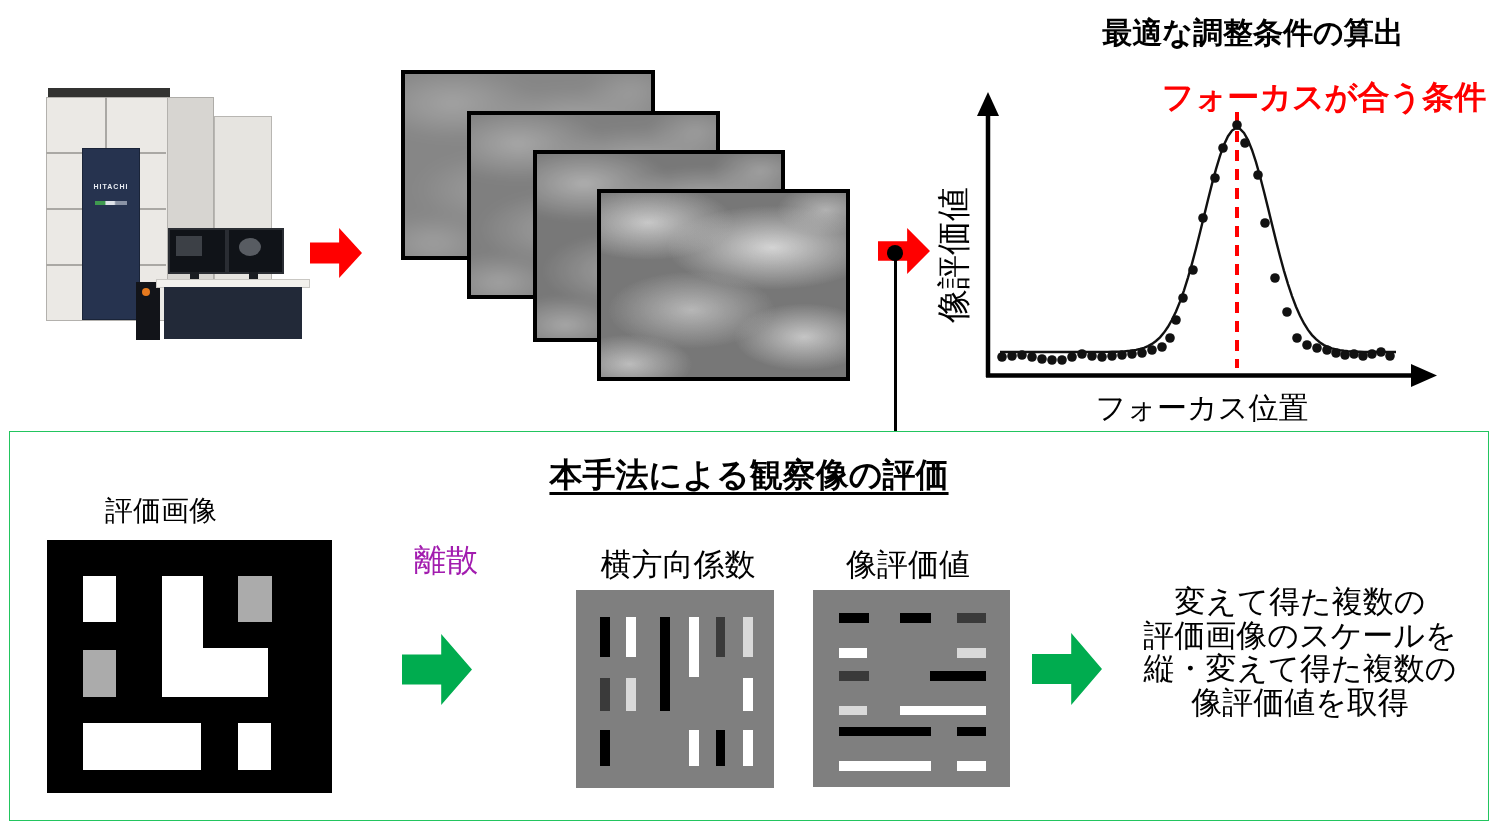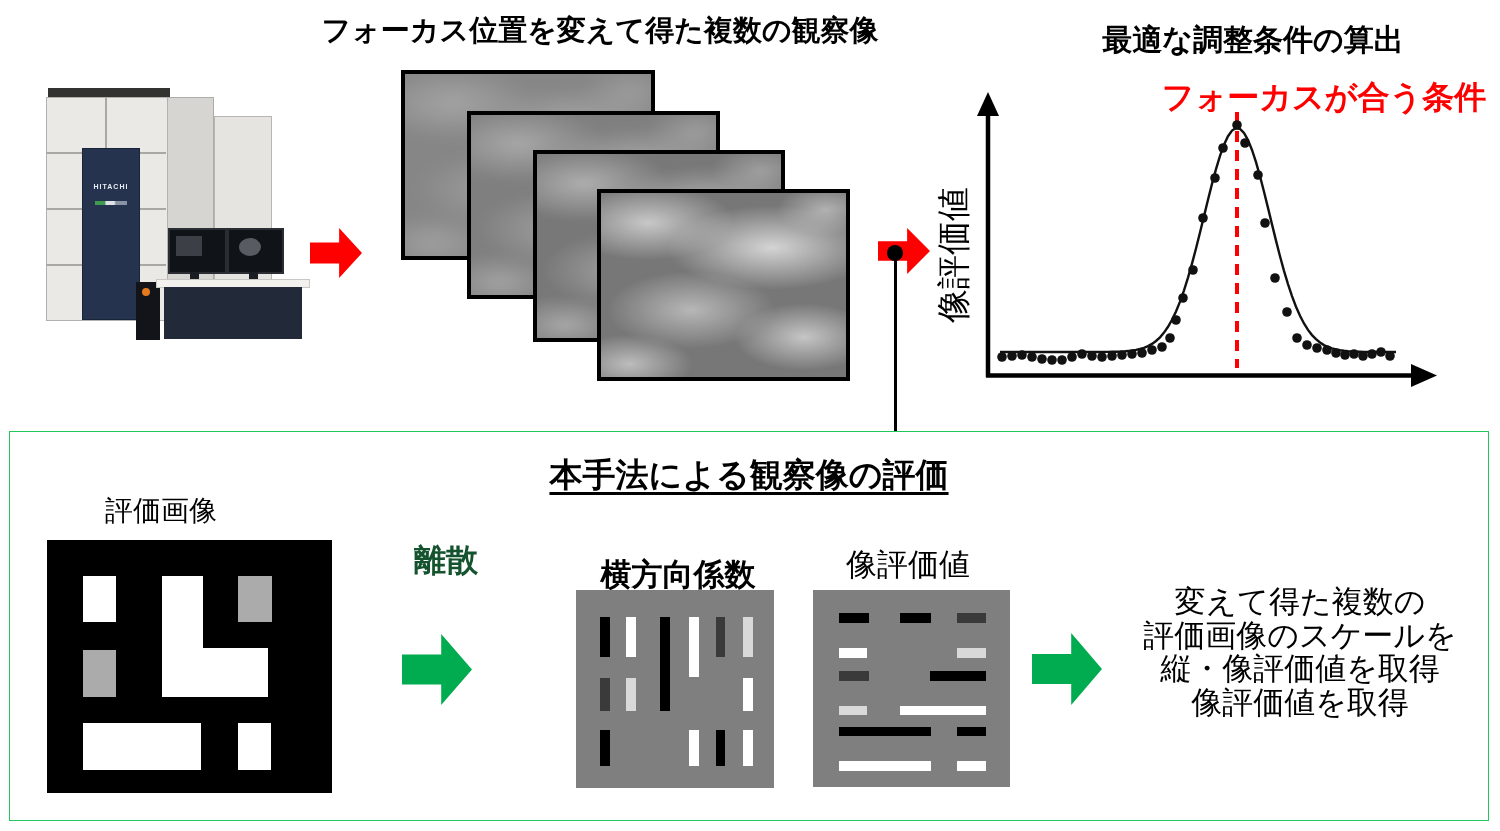--- a/index.html
+++ b/index.html
@@ -28,21 +28,21 @@
   
   .block-arrow{position:absolute;clip-path:polygon(0% 29%,56% 29%,56% 0%,100% 50%,56% 100%,56% 71%,0% 71%);}
 
   
   #ylabel{transform:rotate(-90deg);}
 
   
   #bottom-box{left:9px;top:431px;width:1478px;height:388px;border:1px solid #22c55e;}
   .fig-box{position:absolute;}
   .fr{position:absolute;}
-  .greentxt{color:#14532d;font-weight:bold;white-space:nowrap;}
+  .greentxt{color:#a21caf;font-weight:normal;white-space:nowrap;}
 
   
   #microscope{left:18px;top:80px;width:285px;height:265px;}
   #microscope div{position:absolute;}
   .ms-cap{left:30px;top:8px;width:122px;height:10px;background:#333331;}
   .ms-front{left:28px;top:17px;width:120px;height:222px;background:#ebe9e5;border:1px solid #b3b1ad;}
   .ms-side{left:149px;top:17px;width:45px;height:226px;background:#d7d5d1;border:1px solid #aeaca8;}
   .ms-side2{left:196px;top:36px;width:56px;height:204px;background:#e6e4e0;border:1px solid #b8b6b2;}
   .ms-hline{left:28px;width:120px;height:2px;background:#aaa8a4;}
   .ms-vline{left:87px;top:17px;width:2px;height:222px;background:#aaa8a4;}
@@ -87,40 +87,39 @@
         <div class="ms-scr2"></div>
       </div>
     <div class="ms-stand1"></div>
     <div class="ms-stand2"></div>
     <div class="ms-desktop"></div>
     <div class="ms-deskbody"></div>
   </div>
 
   <div class="block-arrow" style="left:310px;top:228px;width:52px;height:50px;background:#ff0000;"></div>
 
-  <div class="abs ctr ttl" style="left:300px;top:11px;width:600px;font-size:29px;">フォーカス位置を変えて得た複数の観察像</div>
 
   <div class="sem-frame sem1" style="left:401px;top:70px;width:246px;height:182px;">
       <div class="sem-tex"></div>
     </div>
   <div class="sem-frame sem2" style="left:467px;top:111px;width:245px;height:180px;">
       <div class="sem-tex"></div>
     </div>
   <div class="sem-frame sem3" style="left:533px;top:150px;width:244px;height:184px;">
       <div class="sem-tex"></div>
     </div>
   <div class="sem-frame sem4" style="left:597px;top:189px;width:245px;height:184px;">
       <div class="sem-tex"></div>
     </div>
 
   <div class="block-arrow" style="left:878px;top:228px;width:52px;height:46px;background:#ff0000;"></div>
   <div class="abs" style="left:887px;top:245px;width:16px;height:16px;border-radius:50%;background:#000;"></div>
   <div class="abs" style="left:894px;top:253px;width:2.5px;height:178px;background:#000;"></div>
 
-  <div class="abs ctr ttl" style="left:1093px;top:20px;width:320px;font-size:30px;">最適な調整条件の算出</div>
+  <div class="abs ctr ttl" style="left:1093px;top:13px;width:320px;font-size:30px;">最適な調整条件の算出</div>
   <div class="abs ctr" style="left:1145px;top:76px;width:358px;font-size:32px;font-weight:bold;color:#ff0000;white-space:nowrap;">フォーカスが合う条件</div>
 
   <svg id="plot" class="abs" style="left:930px;top:88px;" width="570" height="302" viewBox="930 88 570 302">
     <line x1="988" y1="377" x2="988" y2="110" stroke="#000" stroke-width="4.5"></line>
     <polygon points="988,92 977,116 999,116" fill="#000"></polygon>
     <line x1="986" y1="375.5" x2="1415" y2="375.5" stroke="#000" stroke-width="4.5"></line>
     <polygon points="1437,375.5 1411,364 1411,387" fill="#000"></polygon>
     <g id="plot-data">
         <path d="M1000 352.0 L1004 352.0 L1008 352.0 L1012 352.0 L1016 352.0 L1020 352.0 L1024 352.0 L1028 352.0 L1032 352.0 L1036 352.0 L1040 352.0 L1044 352.0 L1048 352.0 L1052 352.0 L1056 352.0 L1060 352.0 L1064 352.0 L1068 352.0 L1072 352.0 L1076 352.0 L1080 352.0 L1084 352.0 L1088 352.0 L1092 352.0 L1096 352.0 L1100 352.0 L1104 351.9 L1108 351.9 L1112 351.8 L1116 351.7 L1120 351.6 L1124 351.4 L1128 351.0 L1132 350.6 L1136 349.9 L1140 349.0 L1144 347.8 L1148 346.1 L1152 343.9 L1156 341.0 L1160 337.3 L1164 332.6 L1168 326.8 L1172 319.8 L1176 311.4 L1180 301.6 L1184 290.3 L1188 277.6 L1192 263.6 L1196 248.5 L1200 232.5 L1204 216.1 L1208 199.8 L1212 183.9 L1216 169.1 L1220 155.8 L1224 144.7 L1228 136.2 L1232 130.6 L1236 128.1 L1240 128.9 L1244 133.0 L1248 140.1 L1252 150.0 L1256 162.2 L1260 176.3 L1264 191.7 L1268 207.9 L1272 224.4 L1276 240.6 L1280 256.2 L1284 270.8 L1288 284.1 L1292 296.1 L1296 306.7 L1300 315.8 L1304 323.5 L1308 329.9 L1312 335.1 L1316 339.2 L1320 342.5 L1324 345.1 L1328 347.0 L1332 348.4 L1336 349.5 L1340 350.3 L1344 350.8 L1348 351.2 L1352 351.5 L1356 351.7 L1360 351.8 L1364 351.9 L1368 351.9 L1372 351.9 L1376 352.0 L1380 352.0 L1384 352.0 L1388 352.0 L1392 352.0 L1396 352.0" fill="none" stroke="#111111" stroke-width="2.4"></path>
         <line x1="1237" x2="1237" y1="112" y2="368" stroke="#ff0000" stroke-width="4" stroke-dasharray="11 8"></line>
@@ -162,20 +161,21 @@
         <circle cx="1345" cy="355" r="4.8" fill="#111111"></circle>
         <circle cx="1354" cy="354" r="4.8" fill="#111111"></circle>
         <circle cx="1363" cy="356" r="4.8" fill="#111111"></circle>
         <circle cx="1372" cy="354" r="4.8" fill="#111111"></circle>
         <circle cx="1381" cy="352" r="4.8" fill="#111111"></circle>
         <circle cx="1390" cy="356" r="4.8" fill="#111111"></circle>
       </g>
   </svg>
 
   <div id="ylabel" class="abs ctr" style="left:863px;top:235px;width:180px;height:40px;line-height:40px;font-size:34px;font-weight:500;white-space:nowrap;">像評価値</div>
+  <div class="abs ctr" style="left:1092px;top:388px;width:220px;font-size:30px;font-weight:500;white-space:nowrap;">フォーカス位置</div>
 
   <div id="bottom-box" class="abs">
 
     <div class="abs ctr" style="left:0;top:21px;width:100%;font-size:33px;font-weight:bold;text-decoration:underline;text-underline-offset:6px;">本手法による観察像の評価</div>
 
     <div class="abs ctr" style="left:41px;top:60px;width:220px;font-size:28px;font-weight:500;">評価画像</div>
     <div class="fig-box" id="fig-eval" style="left: 37px; top: 108px; width: 285px; height: 253px; background: rgb(0, 0, 0);">
         <div class="fr" style="left: 12.5%; top: 14.1%; width: 11.7%; height: 18.2%; background: rgb(255, 255, 255);"></div>
         <div class="fr" style="left: 40.5%; top: 14.1%; width: 14.4%; height: 47.8%; background: rgb(255, 255, 255);"></div>
         <div class="fr" style="left: 40.5%; top: 42.8%; width: 37%; height: 19.1%; background: rgb(255, 255, 255);"></div>
@@ -183,21 +183,21 @@
         <div class="fr" style="left: 12.5%; top: 43.4%; width: 11.7%; height: 18.8%; background: rgb(171, 171, 171);"></div>
         <div class="fr" style="left: 12.5%; top: 72.4%; width: 41.7%; height: 18.4%; background: rgb(255, 255, 255);"></div>
         <div class="fr" style="left: 67%; top: 72.4%; width: 11.7%; height: 18.4%; background: rgb(255, 255, 255);"></div>
       </div>
 
     <div class="abs ctr greentxt" style="left:321px;top:107px;width:230px;font-size:32px;line-height:42px;">
       <div>離散</div>
     </div>
     <div class="block-arrow" style="left:392px;top:202px;width:70px;height:71px;background:#00ac4f;"></div>
 
-    <div class="abs ctr" style="left:558px;top:122px;width:220px;font-size:31px;font-weight:700;">横方向係数</div>
+    <div class="abs ctr" style="left:558px;top:112px;width:220px;font-size:31px;font-weight:400;">横方向係数</div>
     <div class="fig-box" id="fig-horiz" style="left: 566px; top: 158px; width: 198px; height: 198px; background: rgb(127, 127, 127);">
         <div class="fr" style="left: 12.3%; top: 13.4%; width: 5%; height: 20.2%; background: rgb(0, 0, 0);"></div>
         <div class="fr" style="left: 25.2%; top: 13.4%; width: 5%; height: 20.2%; background: rgb(255, 255, 255);"></div>
         <div class="fr" style="left: 42.5%; top: 13.4%; width: 5%; height: 47.9%; background: rgb(0, 0, 0);"></div>
         <div class="fr" style="left: 57.1%; top: 13.4%; width: 5%; height: 30.3%; background: rgb(255, 255, 255);"></div>
         <div class="fr" style="left: 70.5%; top: 13.4%; width: 5%; height: 20.2%; background: rgb(58, 58, 58);"></div>
         <div class="fr" style="left: 84.3%; top: 13.4%; width: 5%; height: 20.2%; background: rgb(217, 217, 217);"></div>
         <div class="fr" style="left: 12.3%; top: 44.5%; width: 5%; height: 16.8%; background: rgb(58, 58, 58);"></div>
         <div class="fr" style="left: 25.2%; top: 44.5%; width: 5%; height: 16.8%; background: rgb(217, 217, 217);"></div>
         <div class="fr" style="left: 84.3%; top: 44.5%; width: 5%; height: 16.8%; background: rgb(255, 255, 255);"></div>
@@ -222,17 +222,17 @@
         <div class="fr" style="left: 73.2%; top: 69.4%; width: 14.4%; height: 4.7%; background: rgb(0, 0, 0);"></div>
         <div class="fr" style="left: 13%; top: 86.8%; width: 47.1%; height: 5.1%; background: rgb(255, 255, 255);"></div>
         <div class="fr" style="left: 73.2%; top: 86.8%; width: 14.4%; height: 5.1%; background: rgb(255, 255, 255);"></div>
       </div>
 
     <div class="block-arrow" style="left:1022px;top:201px;width:70px;height:72px;background:#00ac4f;"></div>
 
     <div class="abs ctr" style="left:1095px;top:153px;width:390px;font-size:31px;line-height:33.5px;font-weight:500;">
       <div>変えて得た複数の</div>
       <div>評価画像のスケールを</div>
-      <div>縦・像評価値を取得</div>
+      <div>縦・変えて得た複数の</div>
       <div>像評価値を取得</div>
     </div>
   </div>
 </div>
 
 </body></html>

